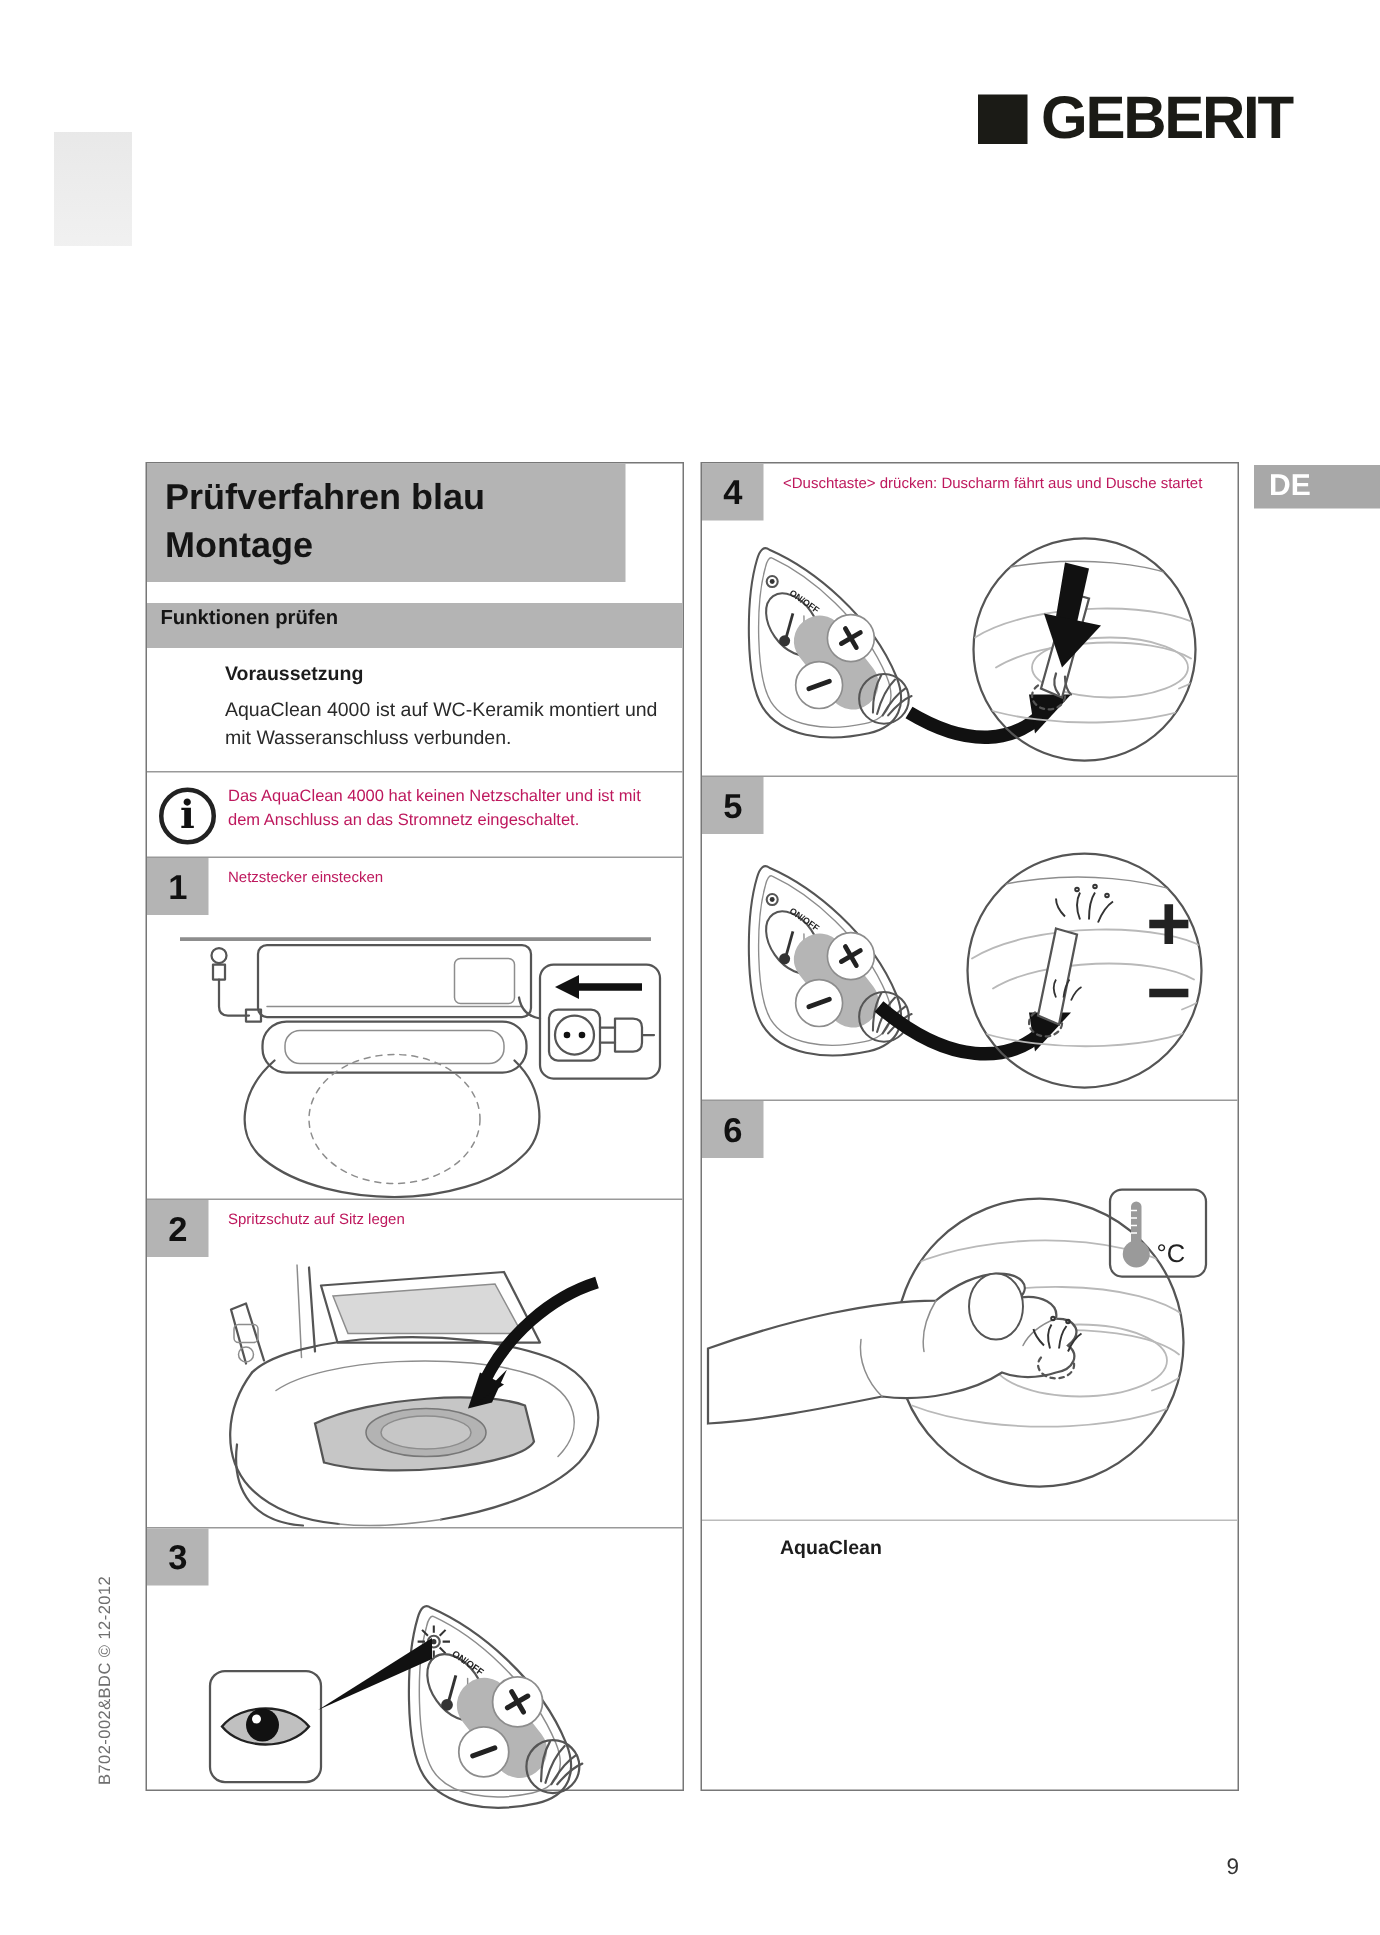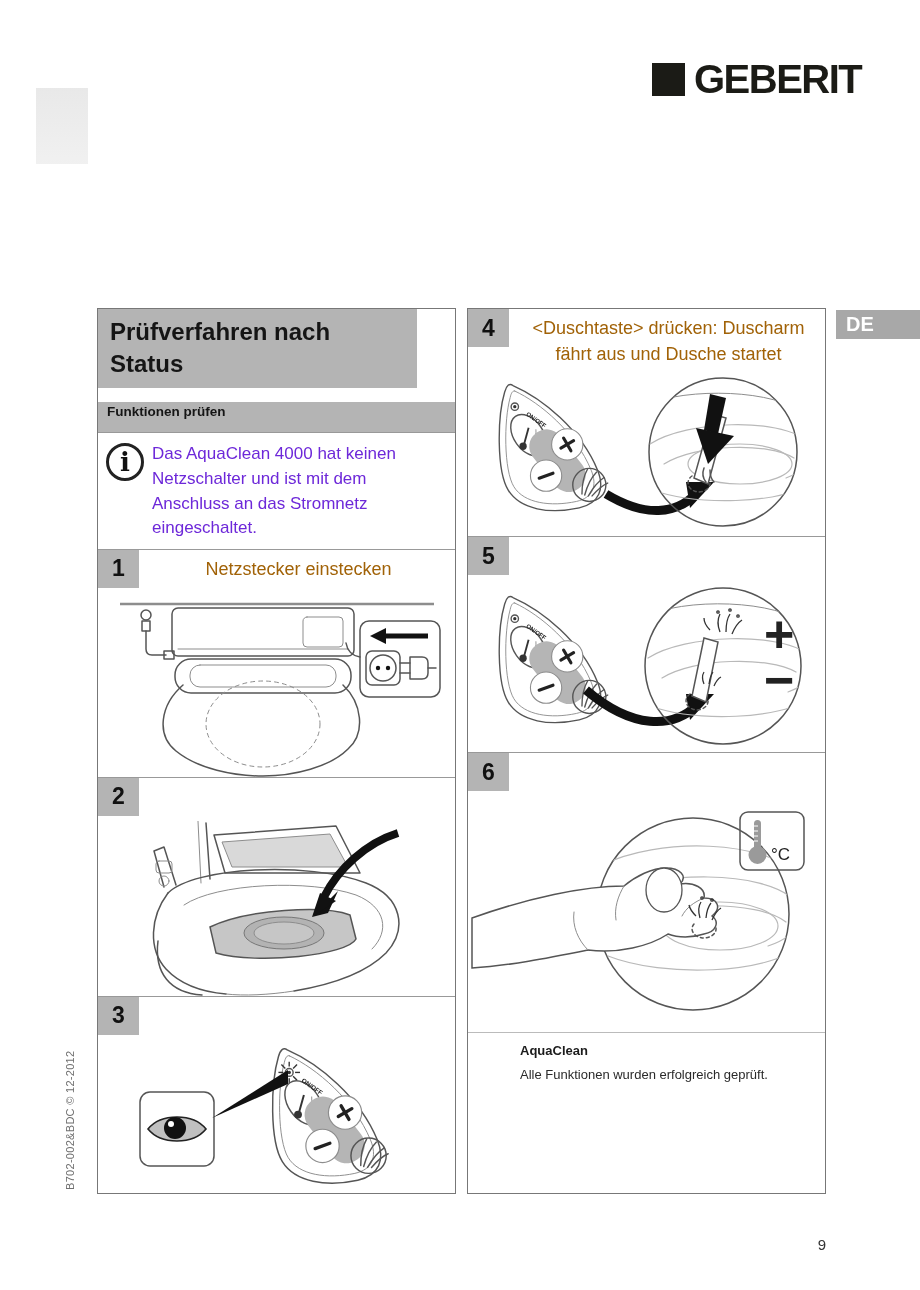--- a/index.html
+++ b/index.html
@@ -35,29 +35,29 @@
   .prereq { padding:9px 14px 12px 52px; }
   .blk-label { font-size:13px; font-weight:bold; margin-bottom:8px; }
   .blk-text  { font-size:13px; line-height:1.45; color:#2a2a2a; }
 
   .info-row { display:flex; align-items:flex-start; border-top:1px solid #999;
     padding:8px 10px 8px 6px; }
   .info-icon { flex:0 0 38px; height:38px; border:3px solid #222; border-radius:50%;
     display:flex; align-items:center; justify-content:center;
     font-family:"DejaVu Serif", serif; font-weight:bold; font-size:26px;
     margin:2px 8px 0 2px; color:#111; }
-  .info-text { font-size:17px; line-height:1.45; color:#6d28d9; padding-top:1px; }
+  .info-text { font-size:11px; line-height:1.45; color:#be185d; padding-top:1px; }
 
   .step-row { position:relative; border-top:1px solid #999; min-height:44px;
     padding:7px 10px 5px 54px; }
   .step-row.first { border-top:none; }
   .step-badge { position:absolute; left:0; top:0; width:41px; height:38px;
     background:#b4b4b4; color:#111; font-size:23px; font-weight:bold;
     display:flex; align-items:center; justify-content:center; }
-  .step-text { font-size:18px; line-height:1.42; color:#a16207;text-align:center; }
+  .step-text { font-size:10px; line-height:1.42; color:#be185d; }
 
   .illus { display:block; }
 
   .result-sep { border-top:1px solid #bbb; margin-top:4px; }
   .result { padding:10px 14px 10px 52px; }
 
   
   .footer-code { position:absolute; left:64px; top:1190px; transform:rotate(-90deg);
     transform-origin:0 0; white-space:nowrap; font-size:11px; color:#6f6f6f;
     letter-spacing:.3px; }
@@ -81,24 +81,28 @@
 
   <div class="logo">
     <div class="logo-square"></div>
     <div class="logo-text">GEBERIT</div>
   </div>
 
   <div class="lang-tab">DE</div>
 
   <div class="col col-left">
 
-    <div class="title-bar">Prüfverfahren nach Status</div>
+    <div class="title-bar">Prüfverfahren blau Montage</div>
     <div class="title-gap"></div>
     <div class="section-bar">Funktionen prüfen</div>
 
+    <div class="prereq">
+      <div class="blk-label">Voraussetzung</div>
+      <div class="blk-text">AquaClean 4000 ist auf WC-Keramik montiert und mit Wasseranschluss verbunden.</div>
+    </div>
 
     <div class="info-row">
       <div class="info-icon">i</div>
       <div class="info-text">Das AquaClean 4000 hat keinen Netzschalter und ist mit dem Anschluss an das Stromnetz eingeschaltet.</div>
     </div>
 
     <div class="step-row">
       <div class="step-badge">1</div>
       <div class="step-text">Netzstecker einstecken</div>
     </div>
@@ -133,20 +137,21 @@
         <line class="ln" x1="302" y1="70" x2="312" y2="70" stroke-width="2.5"></line>
         <line class="ln" x1="302" y1="80" x2="312" y2="80" stroke-width="2.5"></line>
         <path class="ln" d="M312 64 h12 q6 0 6 6 v10 q0 6 -6 6 h-12 z" stroke-width="2"></path>
         <line class="ln" x1="330" y1="75" x2="338" y2="75" stroke-width="2.5"></line>
         <path class="ln" d="M262 64 q-12 -2 -14 -14" stroke-width="2"></path>
       </g>
     </svg>
 
     <div class="step-row">
       <div class="step-badge">2</div>
+      <div class="step-text">Spritzschutz auf Sitz legen</div>
     </div>
 
     <svg class="illus" width="357" height="175" viewBox="0 0 357 175">
       <g>
         <path class="ln" d="M116 14 L 238 5 L 262 52 L 127 52 Z"></path>
         <path d="M124 21 L 232 13 L 250 46 L 134 46 Z" fill="#d9d9d9" stroke="#8d8d8d" stroke-width="1"></path>
         <line class="ln" x1="108" y1="2" x2="112" y2="58"></line>
         <line class="lnt" x1="100" y1="0" x2="103" y2="62"></line>
       </g>
       <g>
@@ -398,19 +403,18 @@
             <line x1="286" y1="45" x2="290" y2="45"></line>
           </g>
         <circle cx="289.5" cy="59" r="9" fill="#9a9a9a"></circle>
         <text class="svgtxt" x="303" y="64" font-size="17">°C</text>
       </g>
     </svg>
 
     <div class="result-sep"></div>
     <div class="result">
       <div class="blk-label">AquaClean</div>
-      <div class="blk-text">Alle Funktionen wurden erfolgreich geprüft.</div>
     </div>
   </div>
 
   <div class="footer-code">B702-002&amp;BDC © 12-2012</div>
   <div class="page-number">9</div>
 </div>
 
 </body></html>

